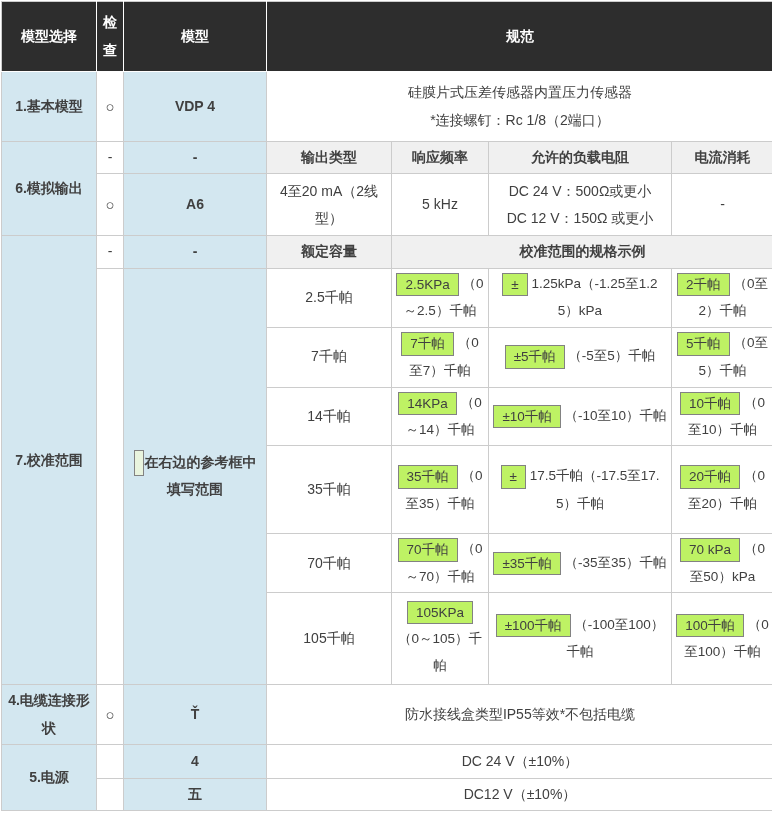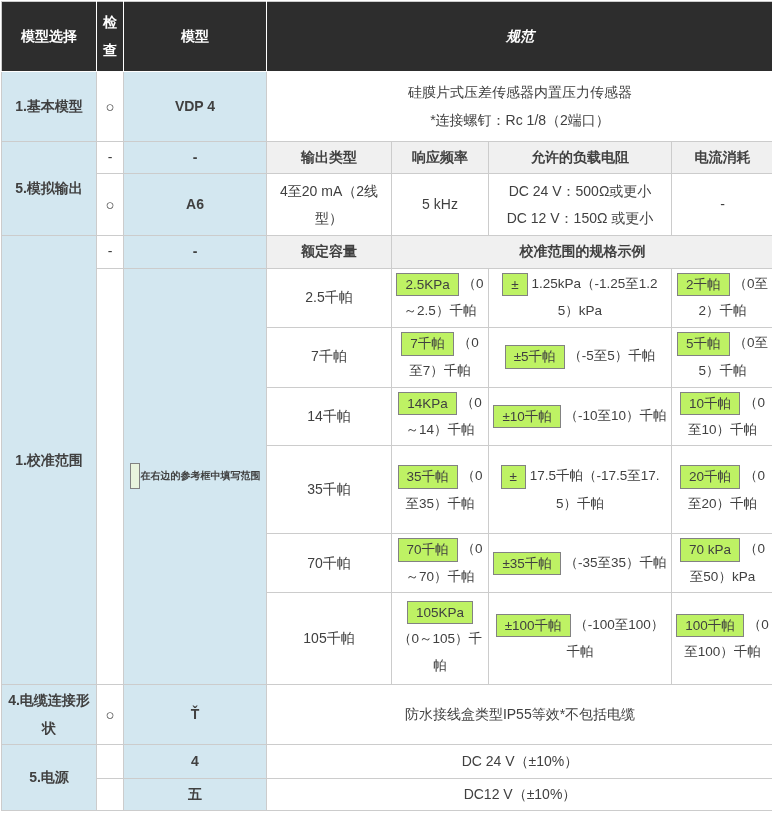--- a/index.html
+++ b/index.html
@@ -2,28 +2,28 @@
 <html><head>
 <meta charset="utf-8">
 <style>
   html,body{margin:0;padding:0;background:#fff;}
   body{font-family:"Liberation Sans","DejaVu Sans",sans-serif;color:#404040;}
   .wrap{width:772px;height:824px;background:#fff;}
   table{border-collapse:collapse;table-layout:fixed;width:770px;margin:1px 0 0 1px;font-size:14px;color:#404040;}
   td,th{border:1px solid #ccc;text-align:center;vertical-align:middle;padding:2px 4px;line-height:1.95;word-break:break-all;overflow:hidden;}
   th{background:#2d2d2d;color:#ffffff;font-weight:bold;border-color:#fff;border-top-color:#ccc;}
   th.first{border-left-color:#ccc;}
-  th.last{border-right-color:#ccc;font-style:italic;}
+  th.last{border-right-color:#ccc;}
   .blue{background:#d3e7f0;font-weight:bold;}
   .grey{background:#f0f0f0;font-weight:bold;}
   .circle{font-size:15px;color:#4a4a4a;}
   .ibox{display:inline-block;background:#bef264;border:1px solid #828282;padding:0 8px;line-height:1.6;margin:2px 0;vertical-align:middle;}
   .ibox-empty{display:inline-block;background:#e9f4de;border:1px solid #828282;width:8px;height:24px;vertical-align:middle;margin-right:1px;}
   .spec-cell{font-size:13.5px;}
-  .small{font-size:10px;margin-left:40px;}
+  .small{font-size:14px;margin-left:40px;}
 </style>
 </head>
 <body>
 
 <div class="wrap">
 <table>
   <colgroup>
     <col style="width:95px">
         <col style="width:27px">
         <col style="width:143px">
@@ -45,21 +45,21 @@
     <td class="blue">1.基本模型</td>
     <td><span class="circle">○</span></td>
     <td class="blue">VDP 4</td>
     <td colspan="4">
       <div>硅膜片式压差传感器内置压力传感器</div>
       <div>*连接螺钉：Rc 1/8（2端口）</div>
     </td>
   </tr>
 
   <tr style="height:26px">
-    <td class="blue" rowspan="2">5.模拟输出</td>
+    <td class="blue" rowspan="2">6.模拟输出</td>
     <td>-</td>
     <td class="blue">-</td>
     <td class="grey">输出类型</td>
     <td class="grey">响应频率</td>
     <td class="grey">允许的负载电阻</td>
     <td class="grey">电流消耗</td>
   </tr>
 
   <tr style="height:62px">
     <td><span class="circle">○</span></td>
@@ -67,21 +67,21 @@
     <td>4至20 mA（2线型）</td>
     <td>5 kHz</td>
     <td>
       <div>DC 24 V：500Ω或更小</div>
       <div>DC 12 V：150Ω 或更小</div>
     </td>
     <td>-</td>
   </tr>
 
   <tr style="height:30px">
-    <td class="blue" rowspan="7">1.校准范围</td>
+    <td class="blue" rowspan="7">7.校准范围</td>
     <td>-</td>
     <td class="blue">-</td>
     <td class="grey">额定容量</td>
     <td class="grey" colspan="3">校准范围的规格示例</td>
   </tr>
 
   <tr style="height:58px">
     <td rowspan="6"></td>
     <td class="blue small" rowspan="6">
       <span class="ibox-empty"></span><span>在右边的参考框中填写范围</span>

